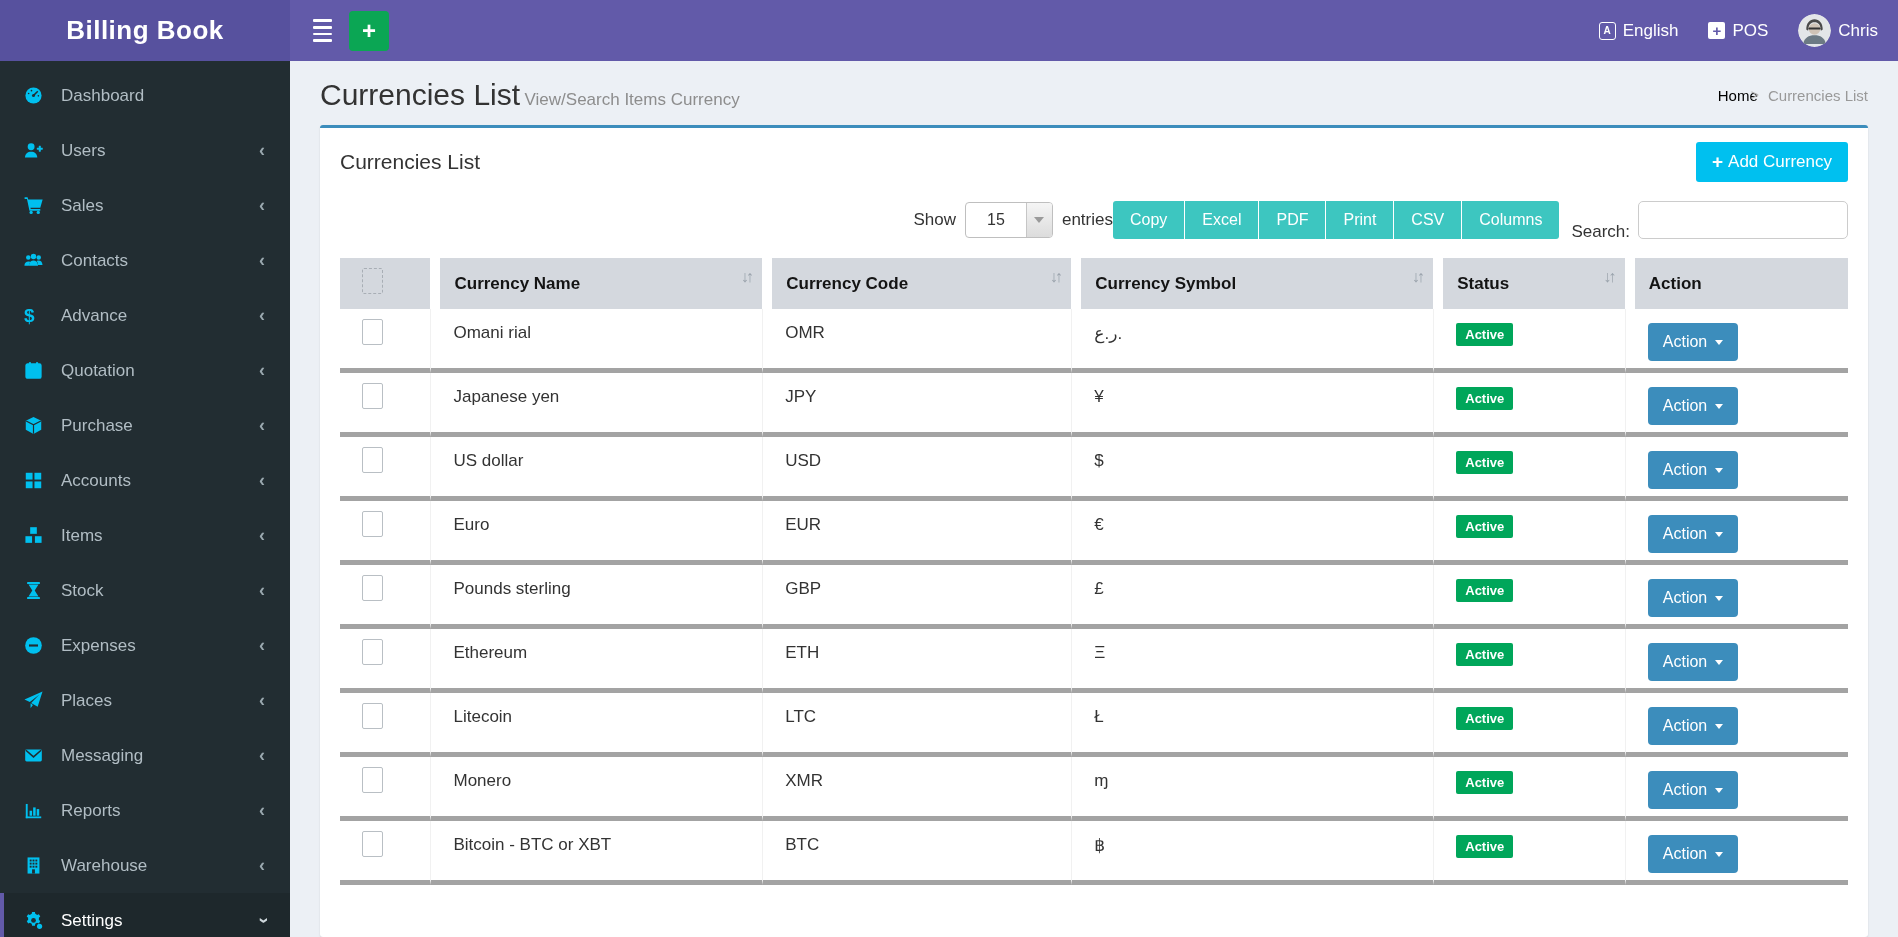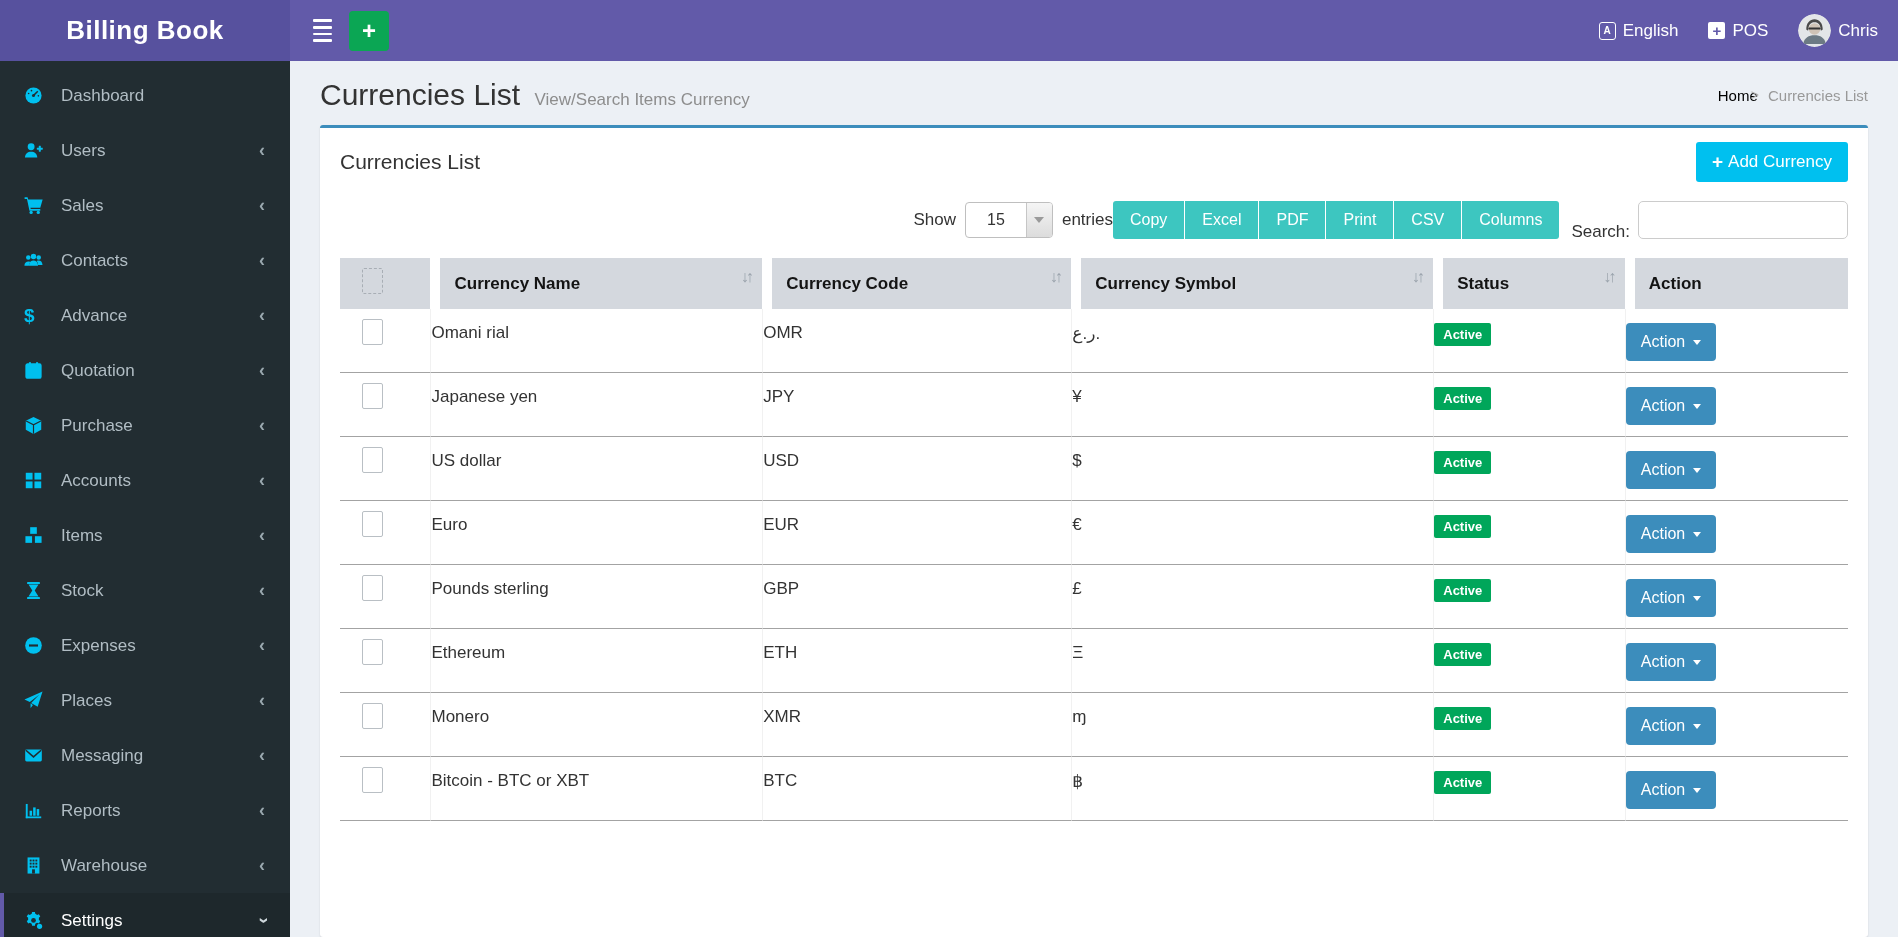--- a/index.html
+++ b/index.html
@@ -34,21 +34,21 @@
   .glyph-icon { font-size:19px; font-weight:bold; color:#00c0ef; width:30px; display:inline-block; }
   .s-label { font-size:17px; margin-left:7px; }
   .s-chevron { position:absolute; right:25px; font-size:18px; color:#9aa8af; font-weight:bold; }
   .side-item.active { background:#1e282c; color:#fff; border-left:4px solid #625aa9; padding-left:20px; }
   .side-item.active .s-chevron { transform:rotate(-90deg); color:#cfd8dc; }
 
   
   .main { flex:1; min-width:0; background:#ecf0f5; display:flex; flex-direction:column; }
   .content-header { display:flex; align-items:center; justify-content:space-between; padding:17px 30px 13px; }
   .page-title { font-size:30px; font-weight:500; color:#333; display:inline; }
-  .page-subtitle { font-size:17px; color:#8d8d8d; margin-left:10px; }
+  .page-subtitle { font-size:17px; color:#8d8d8d; }
   .breadcrumb { display:flex; align-items:center; gap:9px; font-size:15px; }
   .bc-home { display:flex; align-items:center; gap:6px; color:#000000; cursor:pointer; --cut:#ecf0f5; }
   .bc-home svg { width:16px; height:16px; fill:#3b3b3b; }
   .bc-sep { color:#b5b5b5; font-size:14px; }
   .bc-current { color:#999; }
 
   .box { margin:0 30px; background:#fff; border-top:3px solid #3c8dbc; border-radius:3px;
          box-shadow:0 1px 2px rgba(0,0,0,.12); flex:1; }
   .box-header { display:flex; justify-content:space-between; align-items:flex-start; padding:14px 20px 2px; }
   .box-title { font-size:21px; color:#333; font-weight:400; padding-top:8px; }
@@ -74,22 +74,22 @@
   .search-label { font-size:17px; color:#333; margin-left:4px;margin-top:24px; }
   .search-input { width:210px; height:38px; border:1px solid #ccc; border-radius:5px; font-size:16px; padding:0 10px; outline:none; }
 
   .table-wrap { padding:0 20px; }
   table { width:100%; border-collapse:separate; border-spacing:0; table-layout:fixed; }
   th { background:#d4d8de; font-size:17px; font-weight:bold; color:#141414; text-align:left;
        padding:10px 14px; position:relative; border-left:10px solid #fff; height:42px; cursor:pointer; }
   th:first-child { border-left:none; cursor:default; }
   .sort-icons { position:absolute; right:10px; top:10px; color:#9aa3ac; font-size:16px; }
   .sort-icons span { display:inline-block; margin:0 -1.5px; }
-  td { font-size:17px; color:#333; padding:14px 0 0; height:64px; vertical-align:top;
-       border-bottom:1px solid #a3a3a3; border-left:1px solid #f1f1f1; background:#fff; }
+  td { font-size:17px; color:#333; padding:14px 22px 0; height:64px; vertical-align:top;
+       border-bottom:5px solid #a3a3a3; border-left:1px solid #f1f1f1; background:#fff; }
   td:first-child { border-left:none; padding-top:10px; padding-left:22px; }
   .cbx { width:21px; height:26px; background:#fff; border:1px solid #b9bfc4; border-radius:2px; display:inline-block; cursor:pointer; }
   .cbx.dashed { background:transparent; border:1px dashed #a8aeb5; margin-left:8px; }
   .badge { background:#00a65a; color:#fff; font-size:13px; font-weight:bold; padding:4px 9px; border-radius:2px; display:inline-block; }
   .btn-action { background:#3c8dbc; color:#fff; border:none; border-radius:4px; font-size:16px;
                 padding:10px 15px; display:inline-flex; align-items:center; gap:8px; cursor:pointer; }
   .caret { width:0; height:0; border-left:4.5px solid transparent; border-right:4.5px solid transparent; border-top:5.5px solid #fff; display:inline-block; }
 </style>
 </head>
 <body>
@@ -472,20 +472,31 @@
                   <td>ETH</td>
                   <td>Ξ</td>
                   <td><span class="badge">Active</span></td>
                   <td><button class="btn-action">
                       <span>Action</span>
                       <span class="caret"></span>
                     </button></td>
                 </tr>
                 <tr>
                   <td><span class="cbx"></span></td>
+                  <td>Litecoin</td>
+                  <td>LTC</td>
+                  <td>Ł</td>
+                  <td><span class="badge">Active</span></td>
+                  <td><button class="btn-action">
+                      <span>Action</span>
+                      <span class="caret"></span>
+                    </button></td>
+                </tr>
+                <tr>
+                  <td><span class="cbx"></span></td>
                   <td>Monero</td>
                   <td>XMR</td>
                   <td>ɱ</td>
                   <td><span class="badge">Active</span></td>
                   <td><button class="btn-action">
                       <span>Action</span>
                       <span class="caret"></span>
                     </button></td>
                 </tr>
                 <tr>

